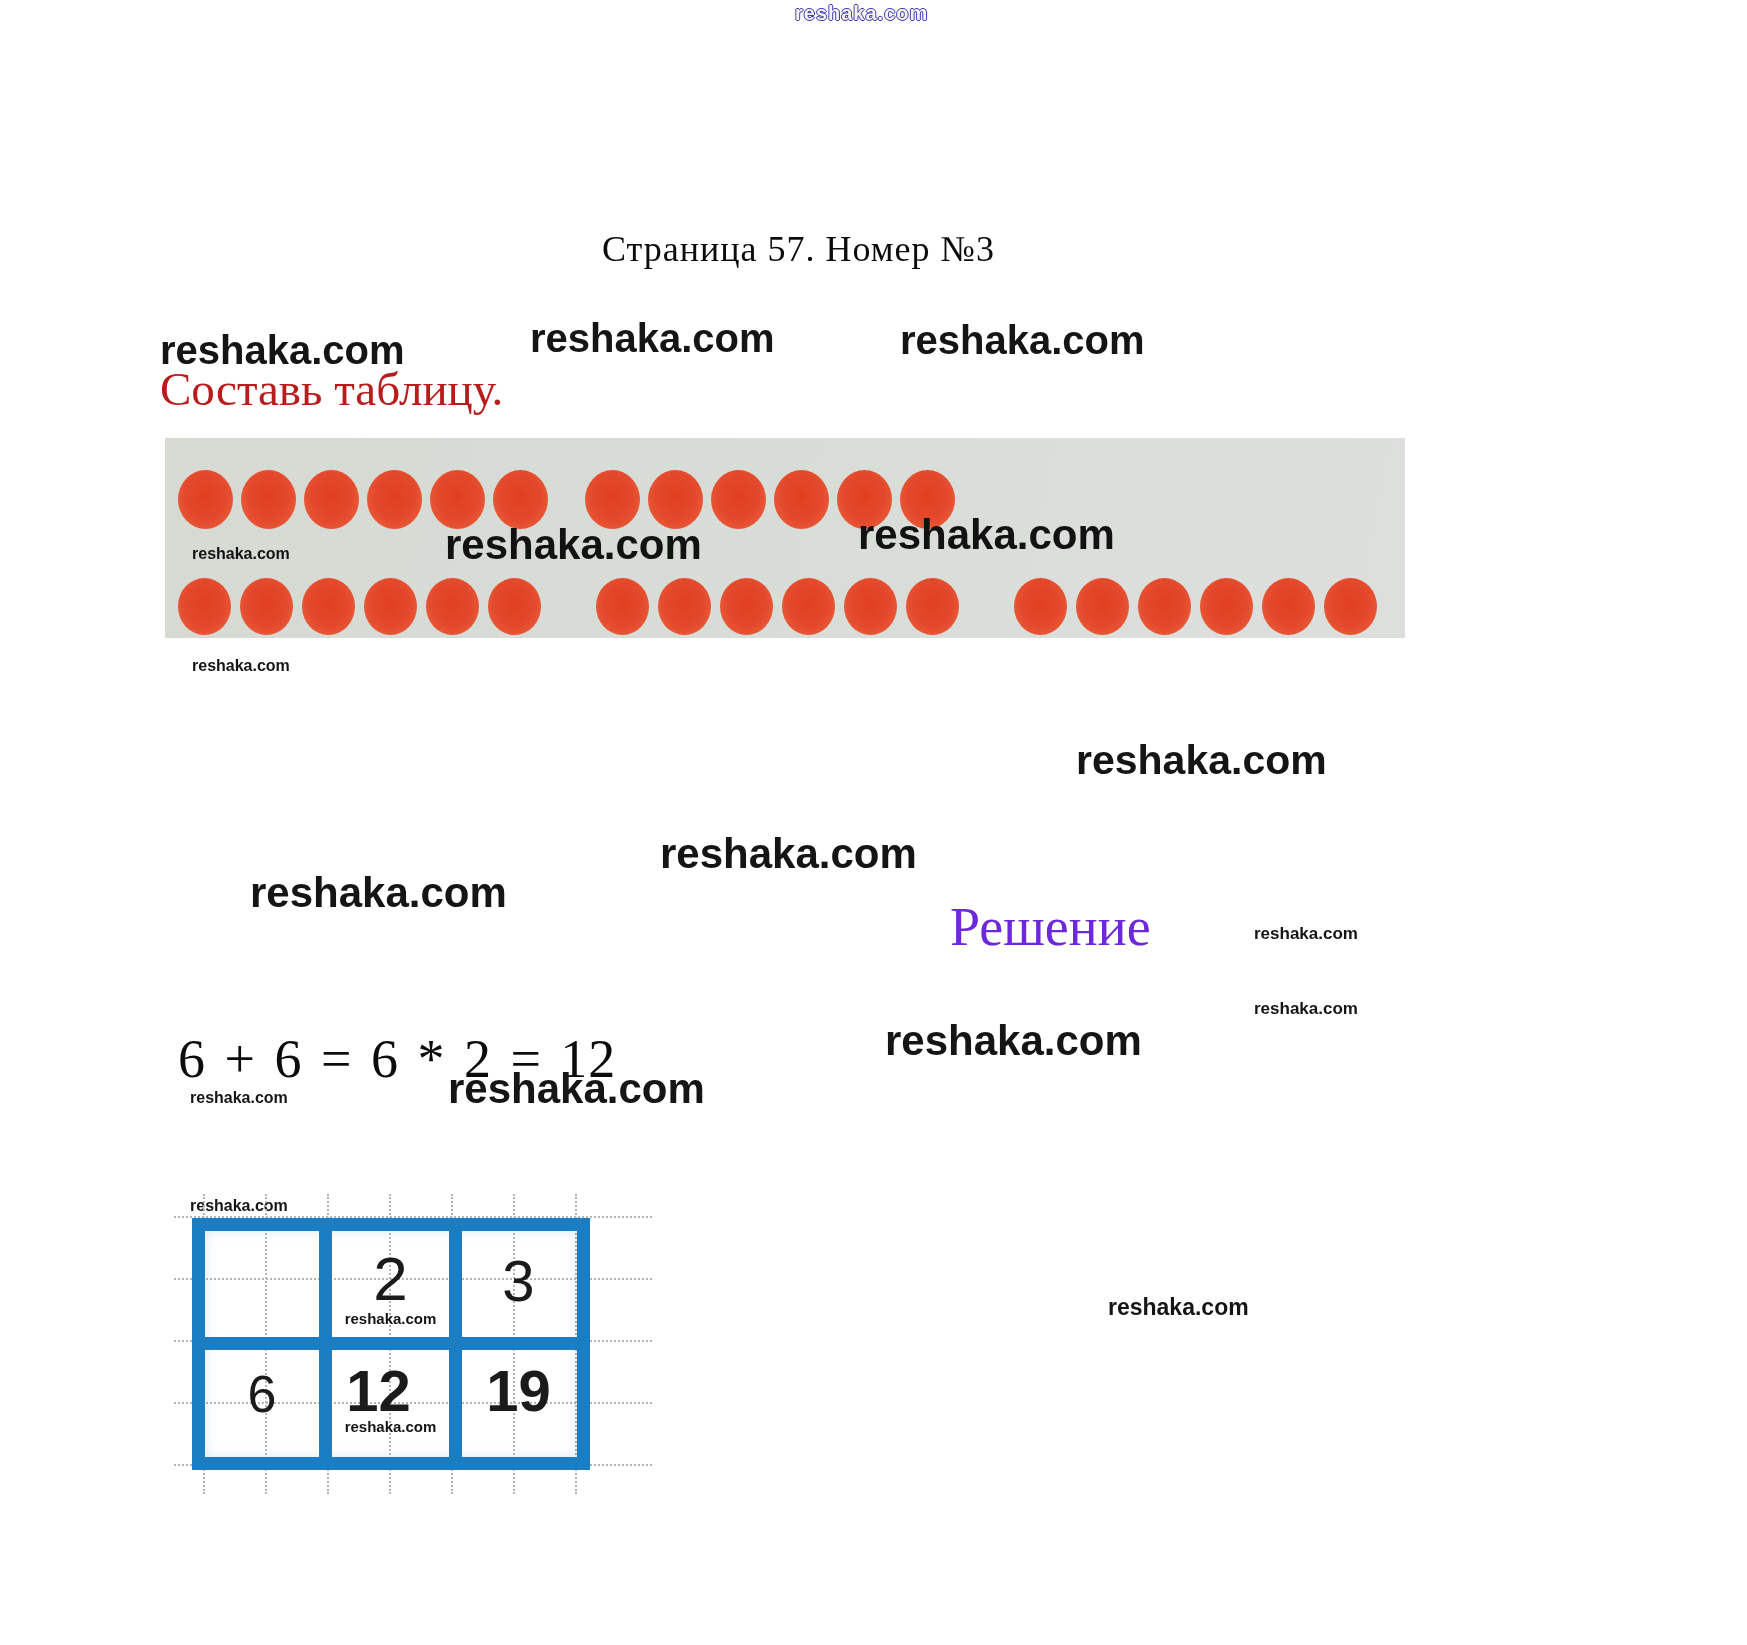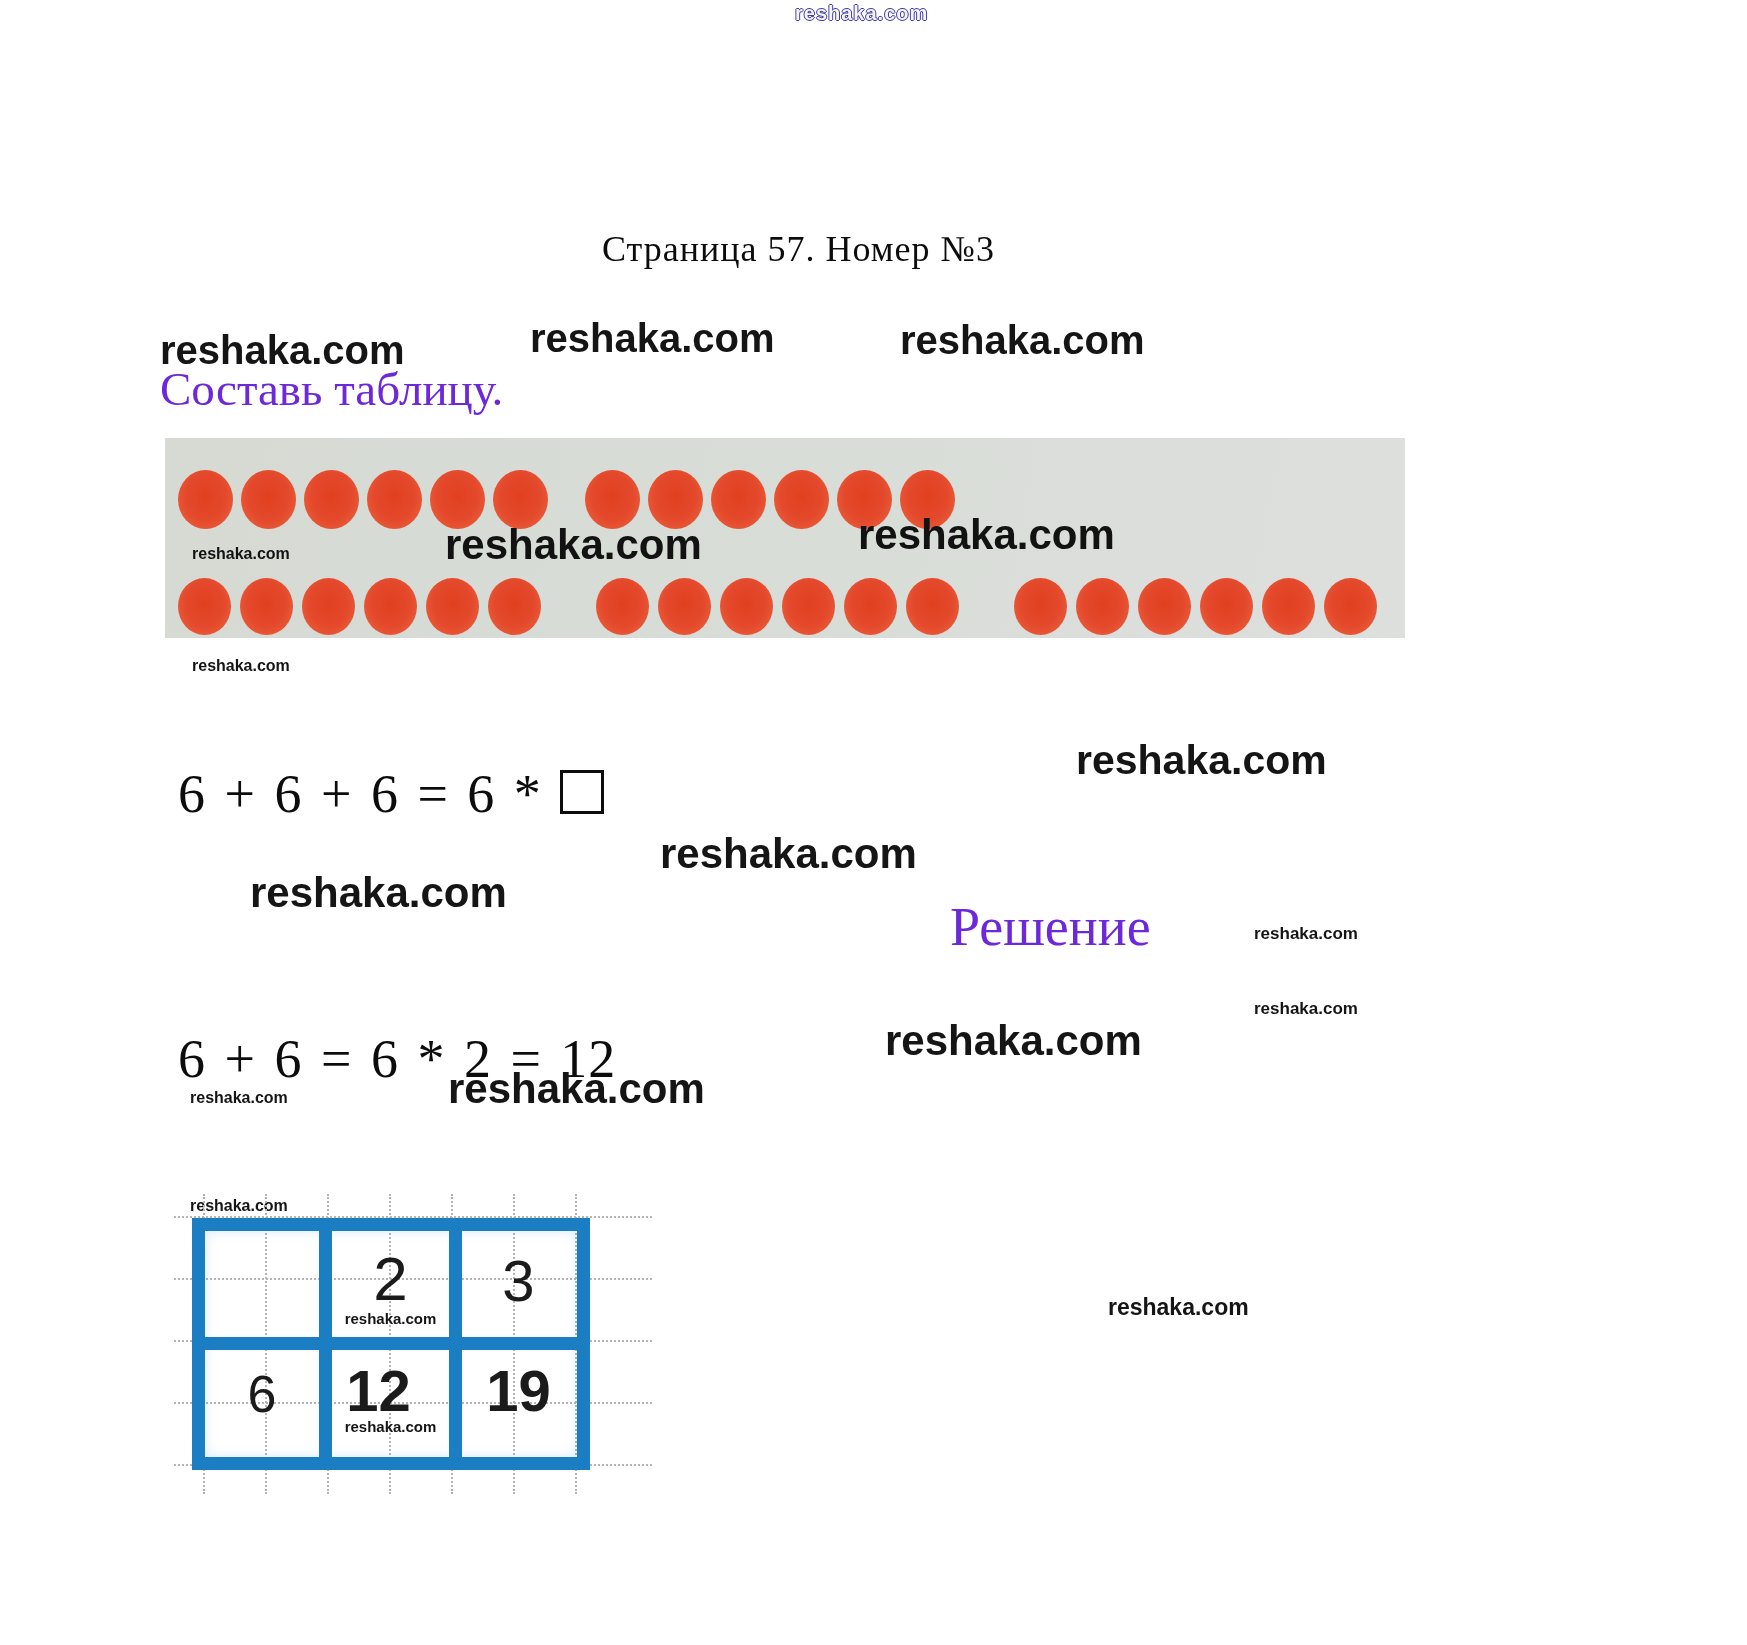--- a/index.html
+++ b/index.html
@@ -12,21 +12,21 @@
   
   .wm{position:absolute;white-space:nowrap;font-weight:700;color:#151515;line-height:1;}
   .wm-lg{font-size:42px;}
   .wm-sm{font-size:16px;}
   .wm-outline{
     font-size:20px;letter-spacing:1px;color:#f8f4ea;
     text-shadow:-1px 0 0 #3b3bb5,1px 0 0 #3b3bb5,0 -1px 0 #3b3bb5,0 1px 0 #3b3bb5;
   }
   
   .title{font-size:36px;letter-spacing:1px;color:#0c0c0c;}
-  .instruction{font-size:47px;color:#6d28d9;}
+  .instruction{font-size:47px;color:#b91c1c;}
   .solution-heading{font-size:54px;color:#6d28d9;}
   .equation{font-size:54px;color:#0c0c0c;word-spacing:4px;letter-spacing:1px;}
   .answer-box{
     display:inline-block;width:38px;height:38px;border:3px solid #0c0c0c;
     margin-left:18px;vertical-align:-2px;background:#fff;
   }
   
   .photo{
     position:absolute;left:165px;top:438px;width:1240px;height:200px;
     background:linear-gradient(100deg,#d6dad3 0%,#d9ddd8 55%,#dddfdc 100%);
@@ -126,23 +126,20 @@
           <span class="dot"></span>
         </div>
       </div>
     <div class="wm wm-sm wm-in-photo z2" style="left:27px;top:108px;">reshaka.com</div>
     <div class="wm wm-in-photo z2" style="left:280px;top:86px;font-size:42px;">reshaka.com</div>
     <div class="wm wm-in-photo z2" style="left:693px;top:76px;font-size:42px;">reshaka.com</div>
   </div>
 
   <div class="wm wm-sm" style="left:192px;top:658px;">reshaka.com</div>
 
-  <div class="abs serif equation" style="left:178px;top:763px;">
-    <span>6 + 6 + 6 = 6 *</span><span class="answer-box"></span>
-  </div>
 
   <div class="wm" style="left:1076px;top:740px;font-size:41px;">reshaka.com</div>
   <div class="wm wm-lg" style="left:660px;top:833px;">reshaka.com</div>
   <div class="wm wm-lg" style="left:250px;top:872px;">reshaka.com</div>
 
   <div class="abs serif solution-heading" style="left:950px;top:896px;">Решение</div>
   <div class="wm" style="left:1254px;top:925px;font-size:17px;">reshaka.com</div>
   <div class="wm" style="left:1254px;top:1000px;font-size:17px;">reshaka.com</div>
 
   <div class="abs serif equation" style="left:178px;top:1028px;">6 + 6 = 6 * 2 = 12</div>

